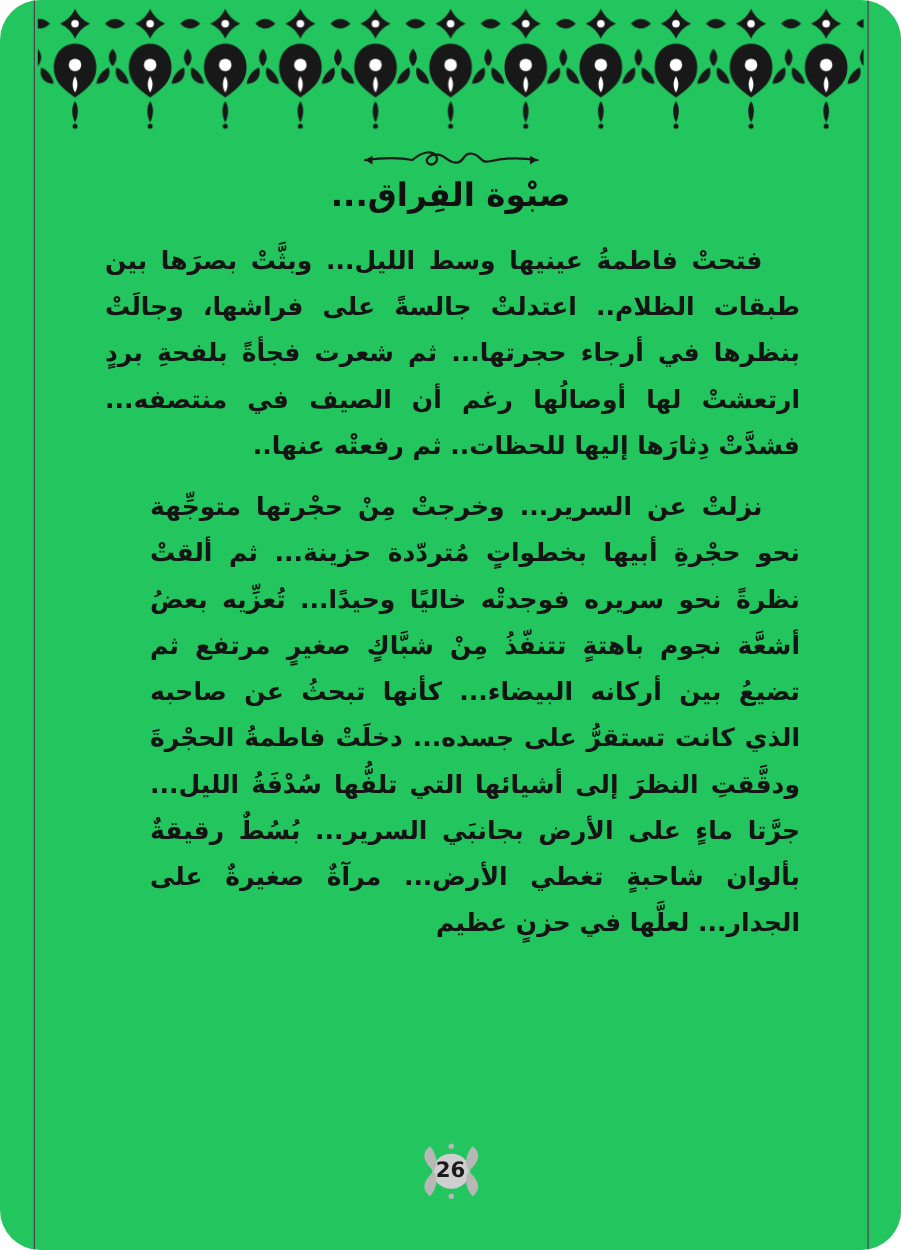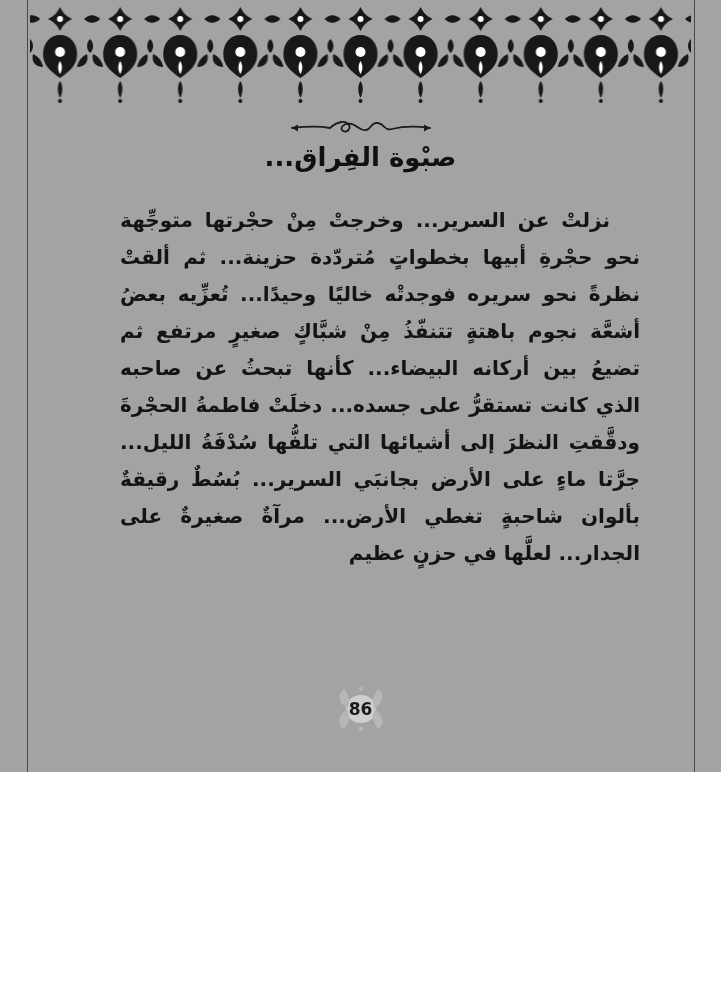--- a/index.html
+++ b/index.html
@@ -1,24 +1,25 @@
 <!DOCTYPE html>
 <html lang="ar"><head>
 <meta charset="utf-8">
 <style>
   * { box-sizing: border-box; }
   html, body { margin: 0; padding: 0; background: #ffffff; }
   .page {
     position: relative;
     width: 721px;
-    height: 772px;
+    height: 1000px;
     margin: 0 auto;
-    background: #a3a3a3;
+    background: #22c55e;
     overflow: hidden;
     font-family: "DejaVu Sans", "Liberation Sans", sans-serif;
+    border-radius: 32px;
   }
   .edge-line {
     position: absolute;
     top: 0;
     bottom: 0;
     width: 1px;
     background: #4a4a4a;
   }
   .edge-left  { left: 27px; }
   .edge-right { right: 26px; }
@@ -132,31 +133,32 @@
     <svg width="150" height="24" viewBox="0 0 150 24" aria-hidden="true">
       <path d="M6 12 C22 10 34 10 44 12 C52 5 60 4 63 9 C65 13 61 17 57 15 C53 13 57 6 66 8 C72 10 74 15 80 14 C86 13 84 6 92 7 C99 8 98 15 106 13 C118 10 130 10 144 12" fill="none" stroke="#1b1b1b" stroke-width="1.8" stroke-linecap="round"></path>
       <path d="M6 12 l6 -3.5 l0 7 Z" fill="#1b1b1b"></path>
       <path d="M144 12 l-6 -3.5 l0 7 Z" fill="#1b1b1b"></path>
     </svg>
   </div>
 
   <h1 class="chapter-title">صبْوة الفِراق...</h1>
 
   <div class="body-text">
+    <p>فتحتْ فاطمةُ عينيها وسط الليل... وبثَّتْ بصرَها بين طبقات الظلام.. اعتدلتْ جالسةً على فراشها، وجالَتْ بنظرها في أرجاء حجرتها... ثم شعرت فجأةً بلفحةِ بردٍ ارتعشتْ لها أوصالُها رغم أن الصيف في منتصفه... فشدَّتْ دِثارَها إليها للحظات.. ثم رفعتْه عنها..</p>
     <p class="indent-block">نزلتْ عن السرير... وخرجتْ مِنْ حجْرتها متوجِّهة نحو حجْرةِ أبيها بخطواتٍ مُتردّدة حزينة... ثم ألقتْ نظرةً نحو سريره فوجدتْه خاليًا وحيدًا... تُعزِّيه بعضُ أشعَّة نجوم باهتةٍ تتنفّذُ مِنْ شبَّاكٍ صغيرٍ مرتفع ثم تضيعُ بين أركانه البيضاء... كأنها تبحثُ عن صاحبه الذي كانت تستقرُّ على جسده... دخلَتْ فاطمةُ الحجْرةَ ودقَّقتِ النظرَ إلى أشيائها التي تلفُّها سُدْفَةُ الليل... جرَّتا ماءٍ على الأرض بجانبَي السرير... بُسُطٌ رقيقةٌ بألوان شاحبةٍ تغطي الأرض... مرآةٌ صغيرةٌ على الجدار... لعلَّها في حزنٍ عظيم</p>
   </div>
 
   <div class="page-number-medallion">
     <svg width="64" height="46" viewBox="0 0 64 46" aria-hidden="true">
       <g fill="#b7b7b7">
         <ellipse cx="32" cy="23" rx="15" ry="14" fill="#cfcfcf"></ellipse>
         <path d="M18 23 C9 15 8 8 15 3 C20 9 22 16 18 23 Z"></path>
         <path d="M46 23 C55 15 56 8 49 3 C44 9 42 16 46 23 Z"></path>
         <path d="M18 23 C9 31 8 38 15 43 C20 37 22 30 18 23 Z"></path>
         <path d="M46 23 C55 31 56 38 49 43 C44 37 42 30 46 23 Z"></path>
         <circle cx="32" cy="3" r="2.2"></circle>
         <circle cx="32" cy="43" r="2.2"></circle>
       </g>
     </svg>
-    <span class="page-number">86</span>
+    <span class="page-number">26</span>
   </div>
 
 </div>
 
 </body></html>

